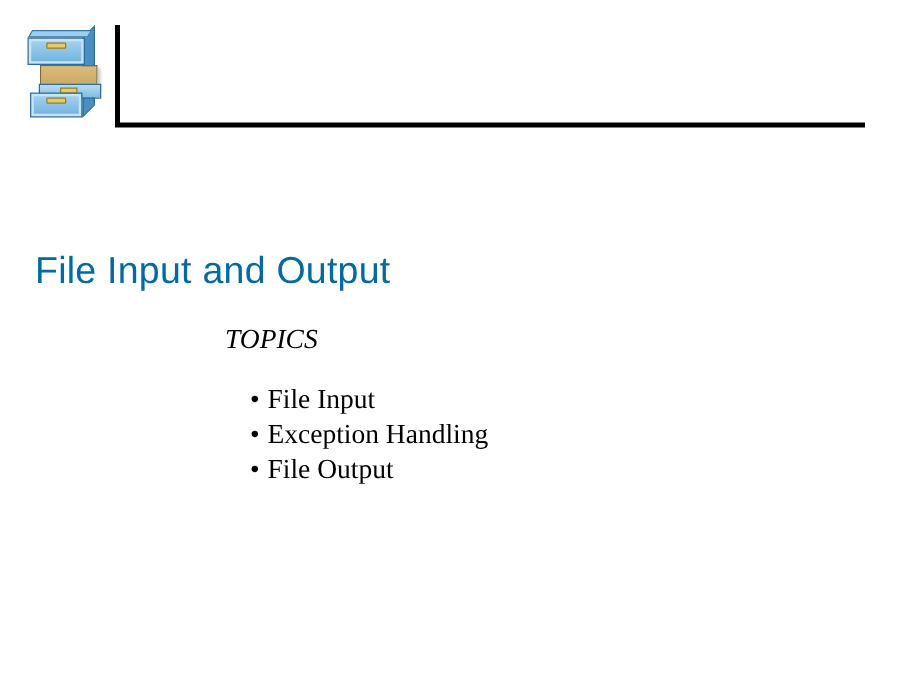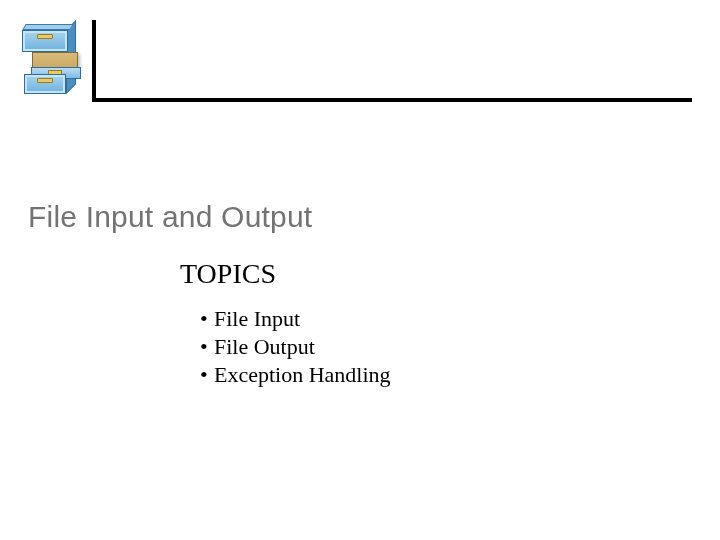--- a/index.html
+++ b/index.html
@@ -109,28 +109,29 @@
     transform: skewY(-45deg);
     transform-origin: top left;
   }
 
   .title {
     position: absolute;
     top: 200px;
     left: 28px;
     font-family: Arial, Helvetica, sans-serif;
     font-size: 30px;
-    color: #737373;
+    color: #0369a1;
     letter-spacing: 0.2px;
   }
   .topics-label {
     position: absolute;
     top: 258px;
     left: 180px;
-    font-size: 28px;
+    font-size: 22px;
+    font-style: italic;
   }
   .bullets {
     position: absolute;
     top: 305px;
     left: 180px;
     font-size: 22px;
     line-height: 1.28;
   }
   .bullet-row {
     white-space: nowrap;
@@ -167,20 +168,20 @@
 
   <div class="title">File Input and Output</div>
 
   <div class="topics-label">TOPICS</div>
 
   <div class="bullets">
     <div class="bullet-row">
       <span class="dot">•</span><span>File Input</span>
     </div>
     <div class="bullet-row">
-      <span class="dot">•</span><span>File Output</span>
+      <span class="dot">•</span><span>Exception Handling</span>
     </div>
     <div class="bullet-row">
-      <span class="dot">•</span><span>Exception Handling</span>
+      <span class="dot">•</span><span>File Output</span>
     </div>
   </div>
 
 </div>
 
 </body></html>

